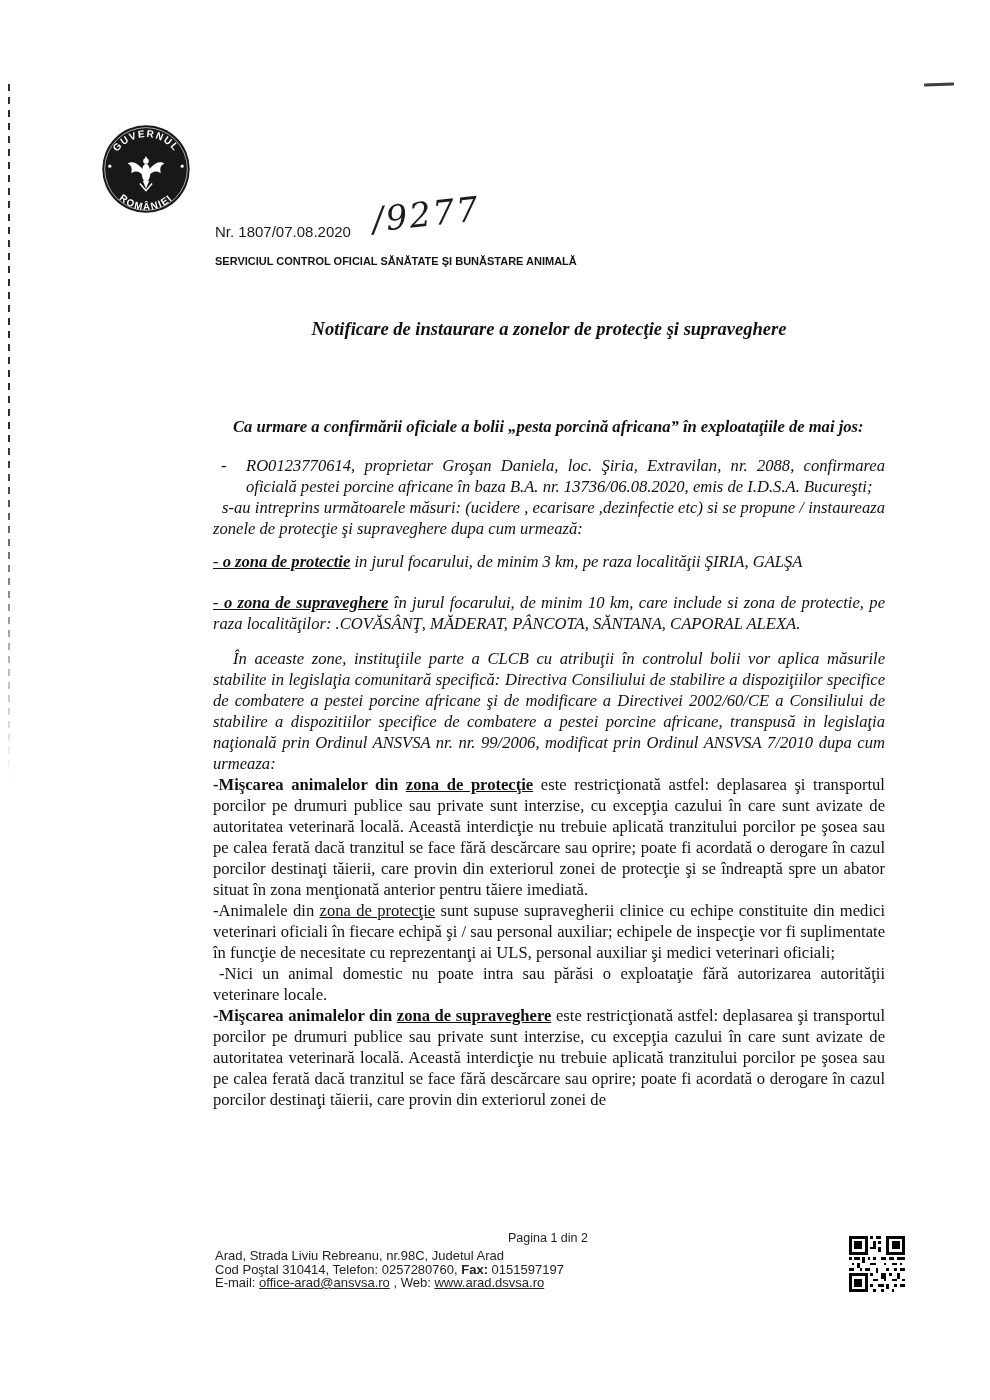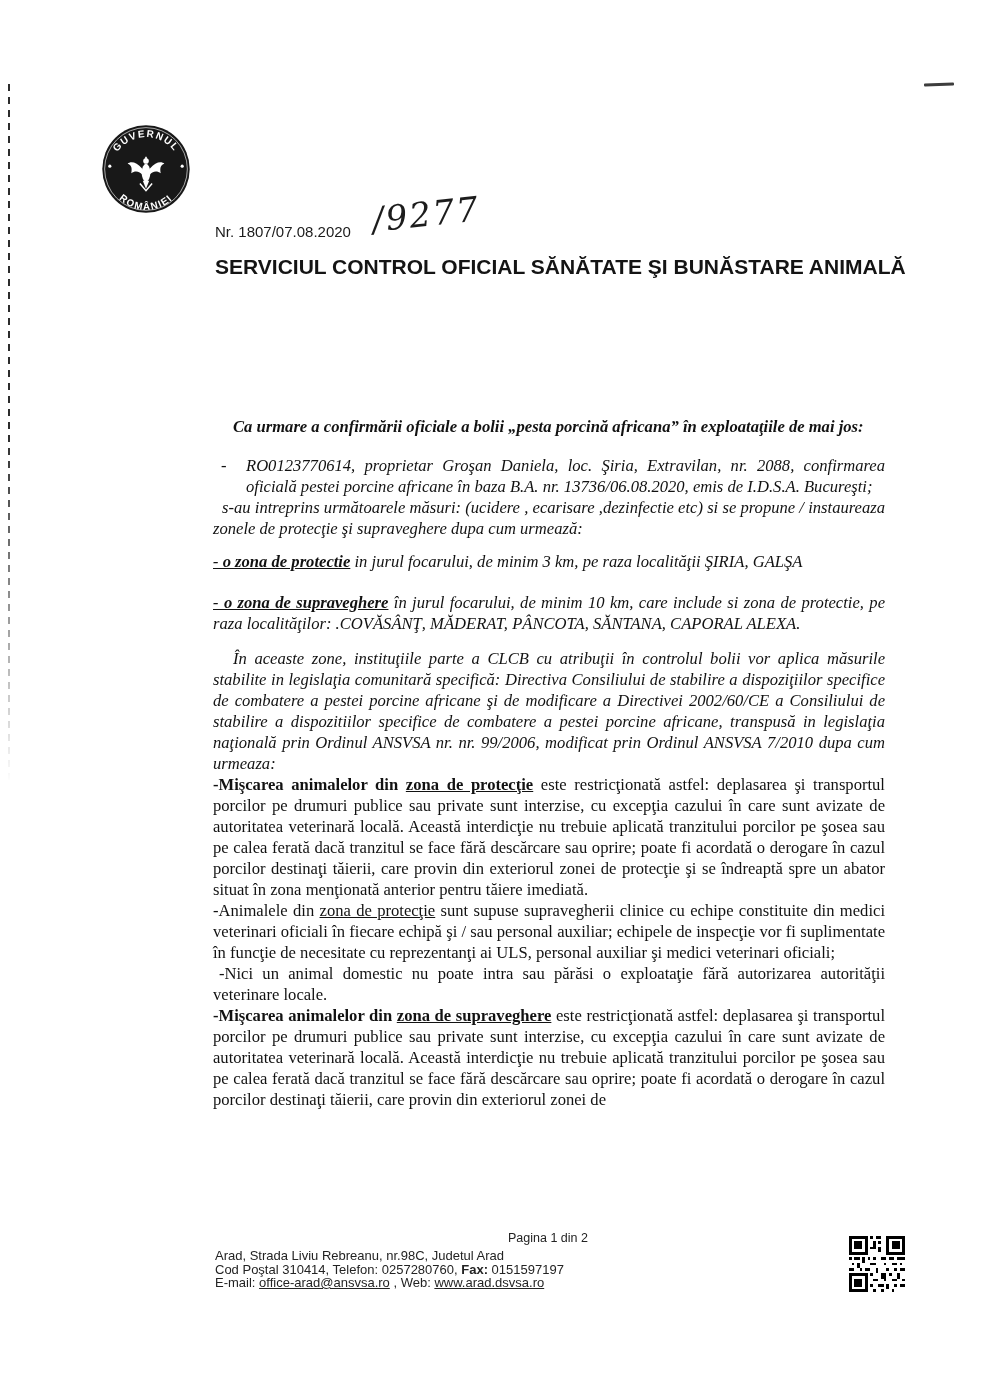--- a/index.html
+++ b/index.html
@@ -30,21 +30,21 @@
     position:absolute; left:215px; top:223px;
     font-family:"Liberation Sans", sans-serif; font-size:15px; font-weight:500; color:#1b1b1b;
   }
   .handwritten {
     position:absolute; left:372px; top:194px;
     font-family:"DejaVu Serif", serif; font-style:italic; font-size:34px;
     color:#1c1c1c; transform:rotate(-6deg); letter-spacing:2px;
   }
   .service-line {
     position:absolute; left:215px; top:255px;
-    font-family:"Liberation Sans", sans-serif; font-size:21px; font-weight:700; color:#141414;
+    font-family:"Liberation Sans", sans-serif; font-size:11px; font-weight:700; color:#141414;
   }
   .doc-title {
     position:absolute; left:213px; top:319px; width:672px; text-align:center;
     font-size:18.5px; font-weight:700; font-style:italic; color:#101010;
   }
   
   .body-col {
     position:absolute; left:213px; top:416px; width:672px;
     font-size:16.6px; line-height:21px; text-align:justify; color:#121212;
   }
@@ -103,20 +103,21 @@
       <path d="M46.6 62.5 l3.4 8.5 3.4 -8.5 z"></path>
       <path d="M43.5 65.5 l6.5 7.5 6.5 -7.5" stroke="#ffffff" stroke-width="1.6" fill="none"></path>
     </g>
   </svg>
 
 
   <div class="doc-number">Nr. 1807/07.08.2020</div>
   <div class="handwritten">/9277</div>
   <div class="service-line">SERVICIUL CONTROL OFICIAL SĂNĂTATE ŞI BUNĂSTARE ANIMALĂ</div>
 
+  <div class="doc-title">Notificare de instaurare a zonelor de protecţie şi supraveghere</div>
 
   <div class="body-col">
     <p class="para i-para p-intro"><span>Ca urmare a confirmării oficiale a bolii „pesta porcină africana” în exploataţiile de mai jos:</span></p>
     <p class="para i-para p-bullet"><span class="marker">-</span><span>RO0123770614, proprietar Groşan Daniela, loc. Şiria, Extravilan, nr. 2088, confirmarea oficială pestei porcine africane în baza B.A. nr. 13736/06.08.2020, emis de I.D.S.A. Bucureşti;</span></p>
     <p class="para i-para p-measures"><span>s-au intreprins următoarele măsuri: (ucidere , ecarisare ,dezinfectie etc) si se propune / instaureaza zonele de protecţie şi supraveghere dupa cum urmează:</span></p>
     <p class="para i-para p-zone1"><span class="b u">- o zona de protectie</span><span> in jurul focarului, de minim 3 km, pe raza localităţii ŞIRIA, GALŞA</span></p>
     <p class="para i-para p-zone2"><span class="b u">- o zona de supraveghere</span><span> în jurul focarului, de minim 10 km, care include si zona de protectie, pe raza localităţilor: .COVĂSÂNŢ, MĂDERAT, PÂNCOTA, SĂNTANA, CAPORAL ALEXA.</span></p>
     <p class="para i-para p-legal"><span>În aceaste zone, instituţiile parte a CLCB cu atribuţii în controlul bolii vor aplica măsurile stabilite in legislaţia comunitară specifică: Directiva Consiliului de stabilire a dispoziţiilor specifice de combatere a pestei porcine africane şi de modificare a Directivei 2002/60/CE a Consiliului de stabilire a dispozitiilor specifice de combatere a pestei porcine africane, transpusă in legislaţia naţională prin Ordinul ANSVSA nr. nr. 99/2006, modificat prin Ordinul ANSVSA 7/2010 dupa cum urmeaza:</span></p>
     <p class="para p-move-prot"><span class="b">-Mişcarea animalelor din </span><span class="b u">zona de protecţie</span><span> este restricţionată astfel: deplasarea şi transportul porcilor pe drumuri publice sau private sunt interzise, cu excepţia cazului în care sunt avizate de autoritatea veterinară locală. Această interdicţie nu trebuie aplicată tranzitului porcilor pe şosea sau pe calea ferată dacă tranzitul se face fără descărcare sau oprire; poate fi acordată o derogare în cazul porcilor destinaţi tăierii, care provin din exteriorul zonei de protecţie şi se îndreaptă spre un abator situat în zona menţionată anterior pentru tăiere imediată.</span></p>
     <p class="para p-animals"><span>-Animalele din </span><span class="u">zona de protecţie</span><span> sunt supuse supravegherii clinice cu echipe constituite din medici veterinari oficiali în fiecare echipă şi / sau personal auxiliar; echipele de inspecţie vor fi suplimentate în funcţie de necesitate cu reprezentanţi ai ULS, personal auxiliar şi medici veterinari oficiali;</span></p>

